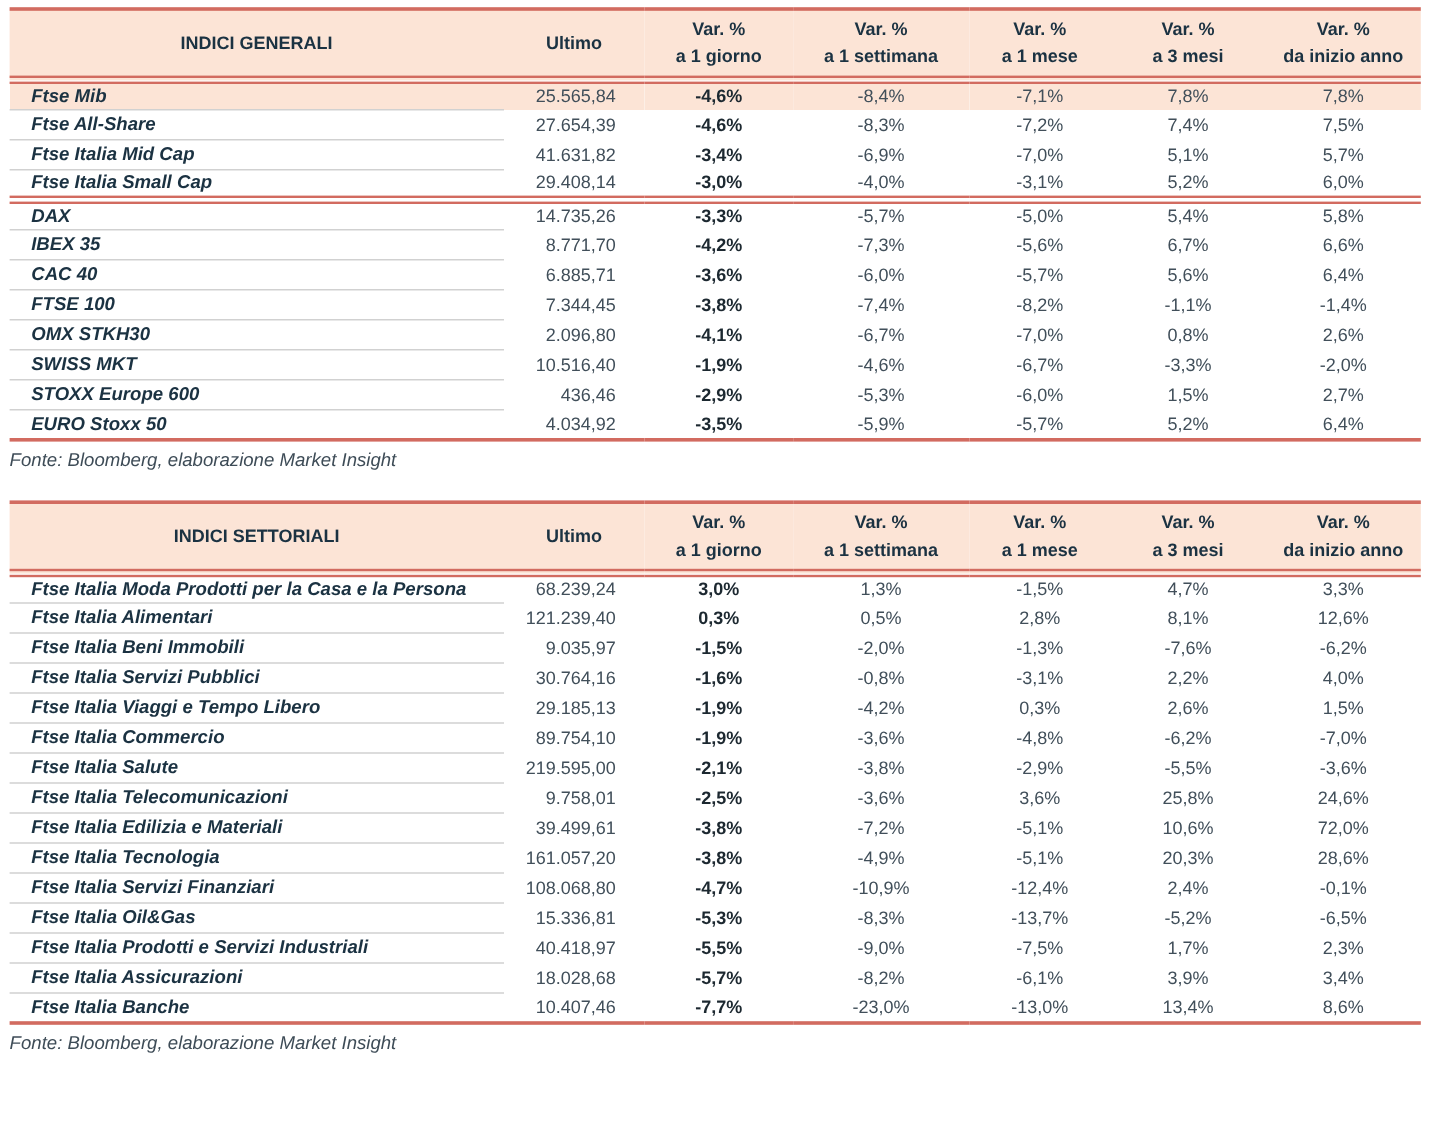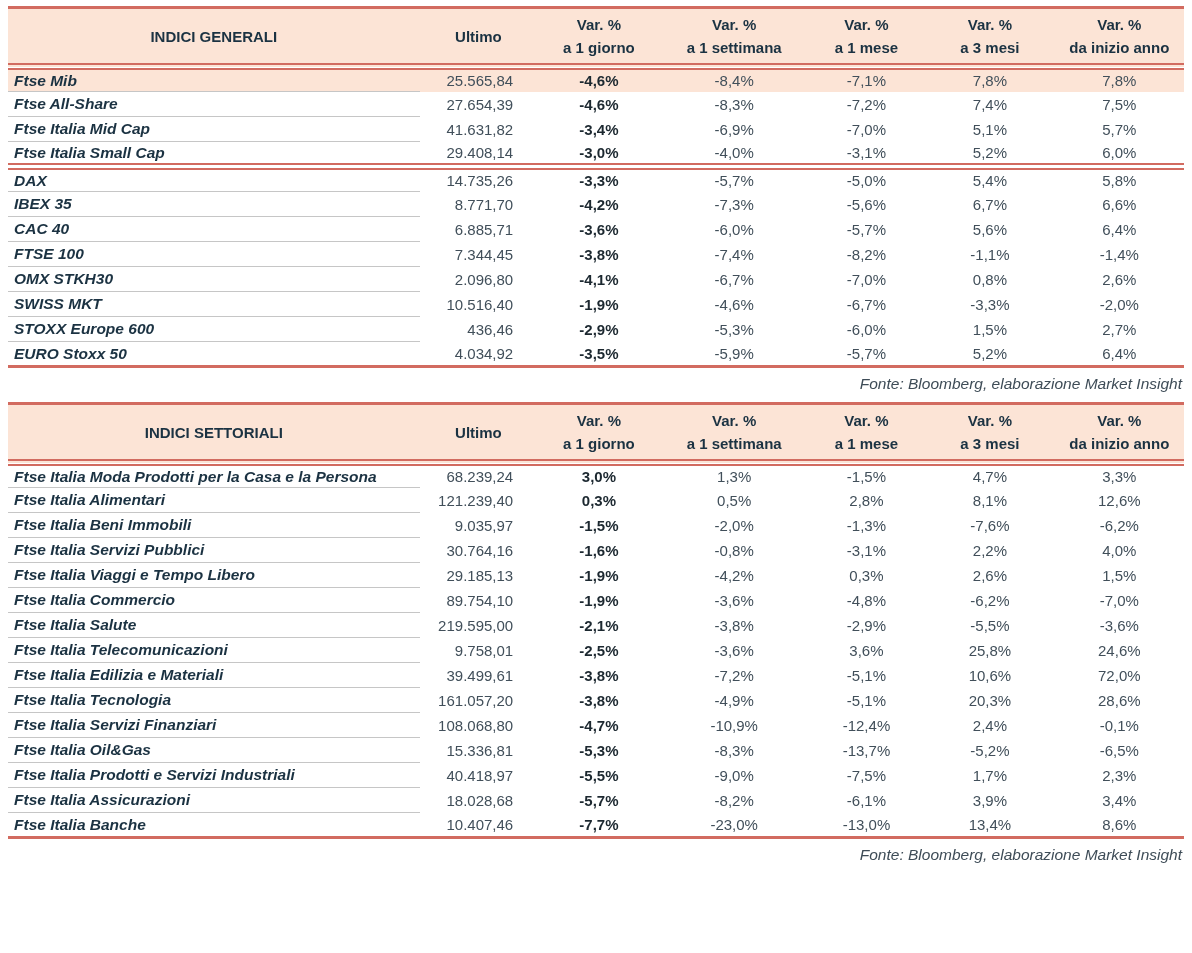--- a/index.html
+++ b/index.html
@@ -50,42 +50,41 @@
     color:var(--value-text);
     white-space:nowrap;
     overflow:hidden;
   }
   .fin-table td.name{
     font-weight:bold;
     font-style:italic;
     color:var(--name-text);
     font-size:15.5px;
     text-align:left;
-    padding-left:6px;
+    padding-left:18px;
     border-bottom:1px solid var(--row-divider);
   }
   .fin-table td.ultimo{
     text-align:right;
     padding-right:24px;
   }
   .fin-table td.var{text-align:center;}
   .fin-table td.var0{
     font-weight:bold;
     color:var(--bold-value-text);
   }
   .fin-table tr.highlight td{background:var(--header-bg);}
   .fin-table tr.separator td{border-bottom:7px double var(--accent-line);}
   .fin-table tbody tr:last-child td{border-bottom:3px solid var(--accent-line);}
   .source-note{
     width:1176px;
-    text-align:right;
     font-style:italic;
     font-size:15.5px;
     color:var(--source-text);
-    padding:7px 2px 9px 0;
+    padding:7px 2px 24px 0;
   }
 </style>
 </head>
 <body>
 
 <main>
   <table class="fin-table">
       <colgroup>
         <col class="c0">
         <col class="c1">

